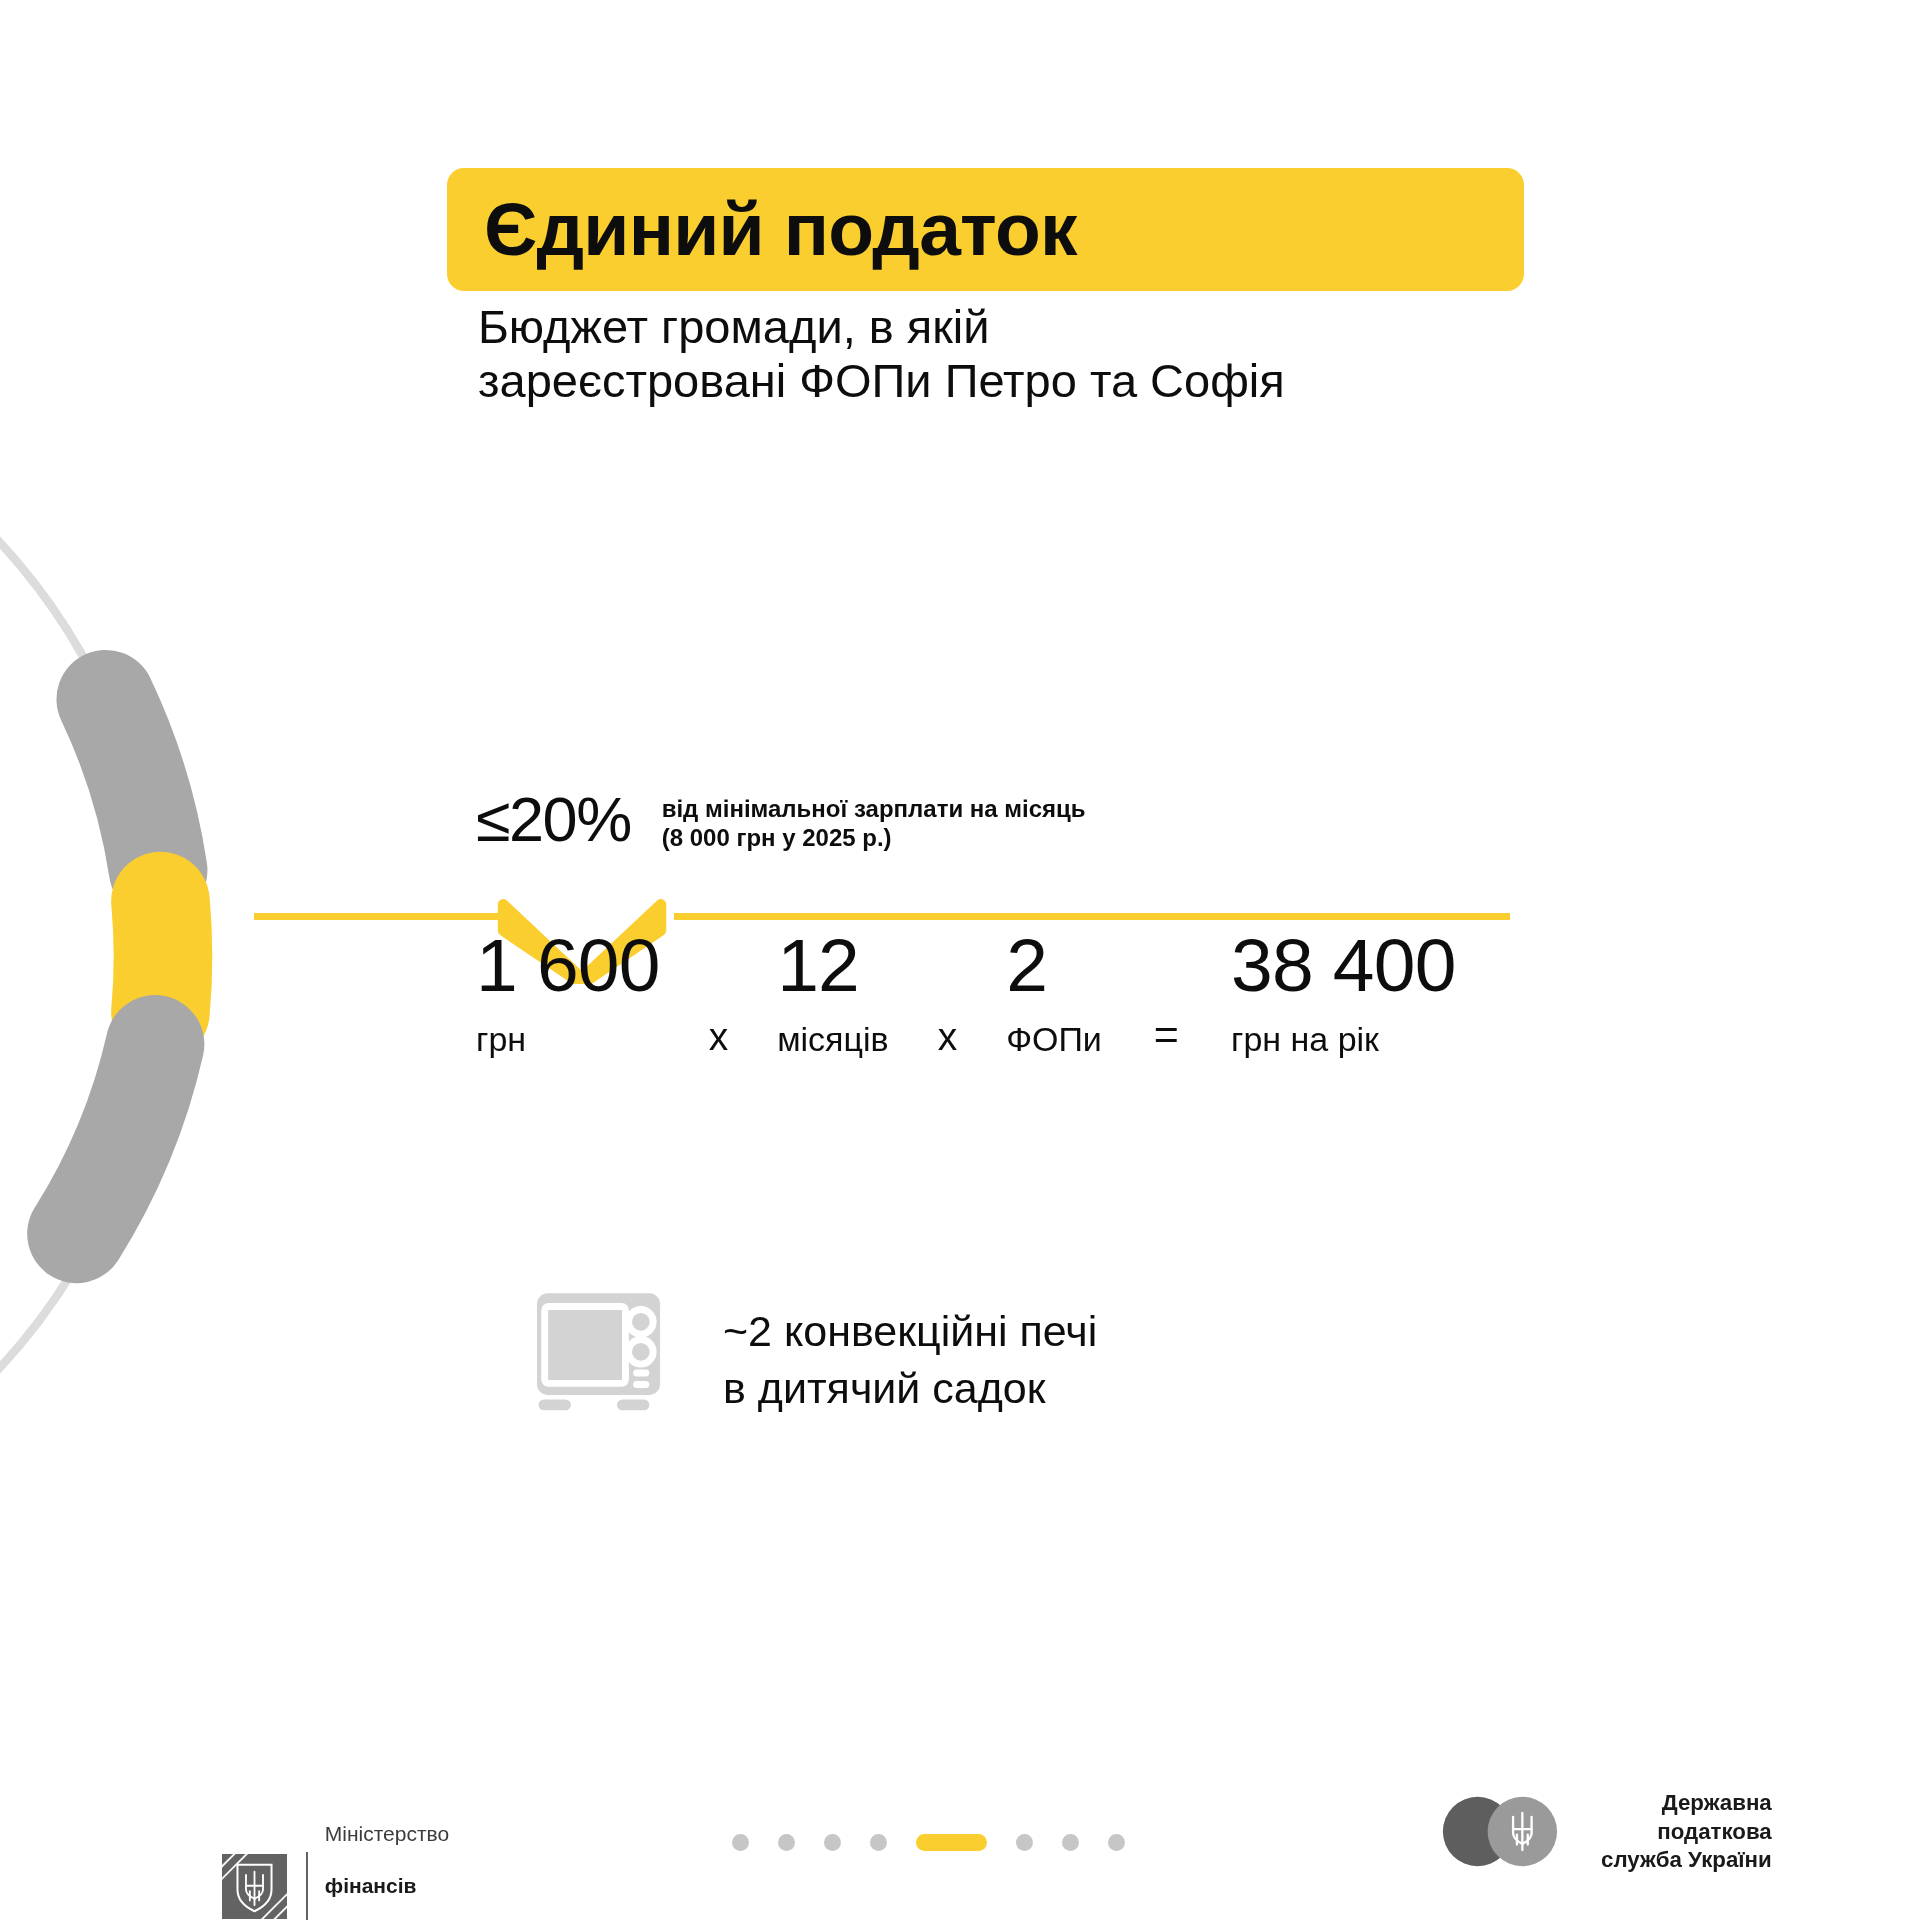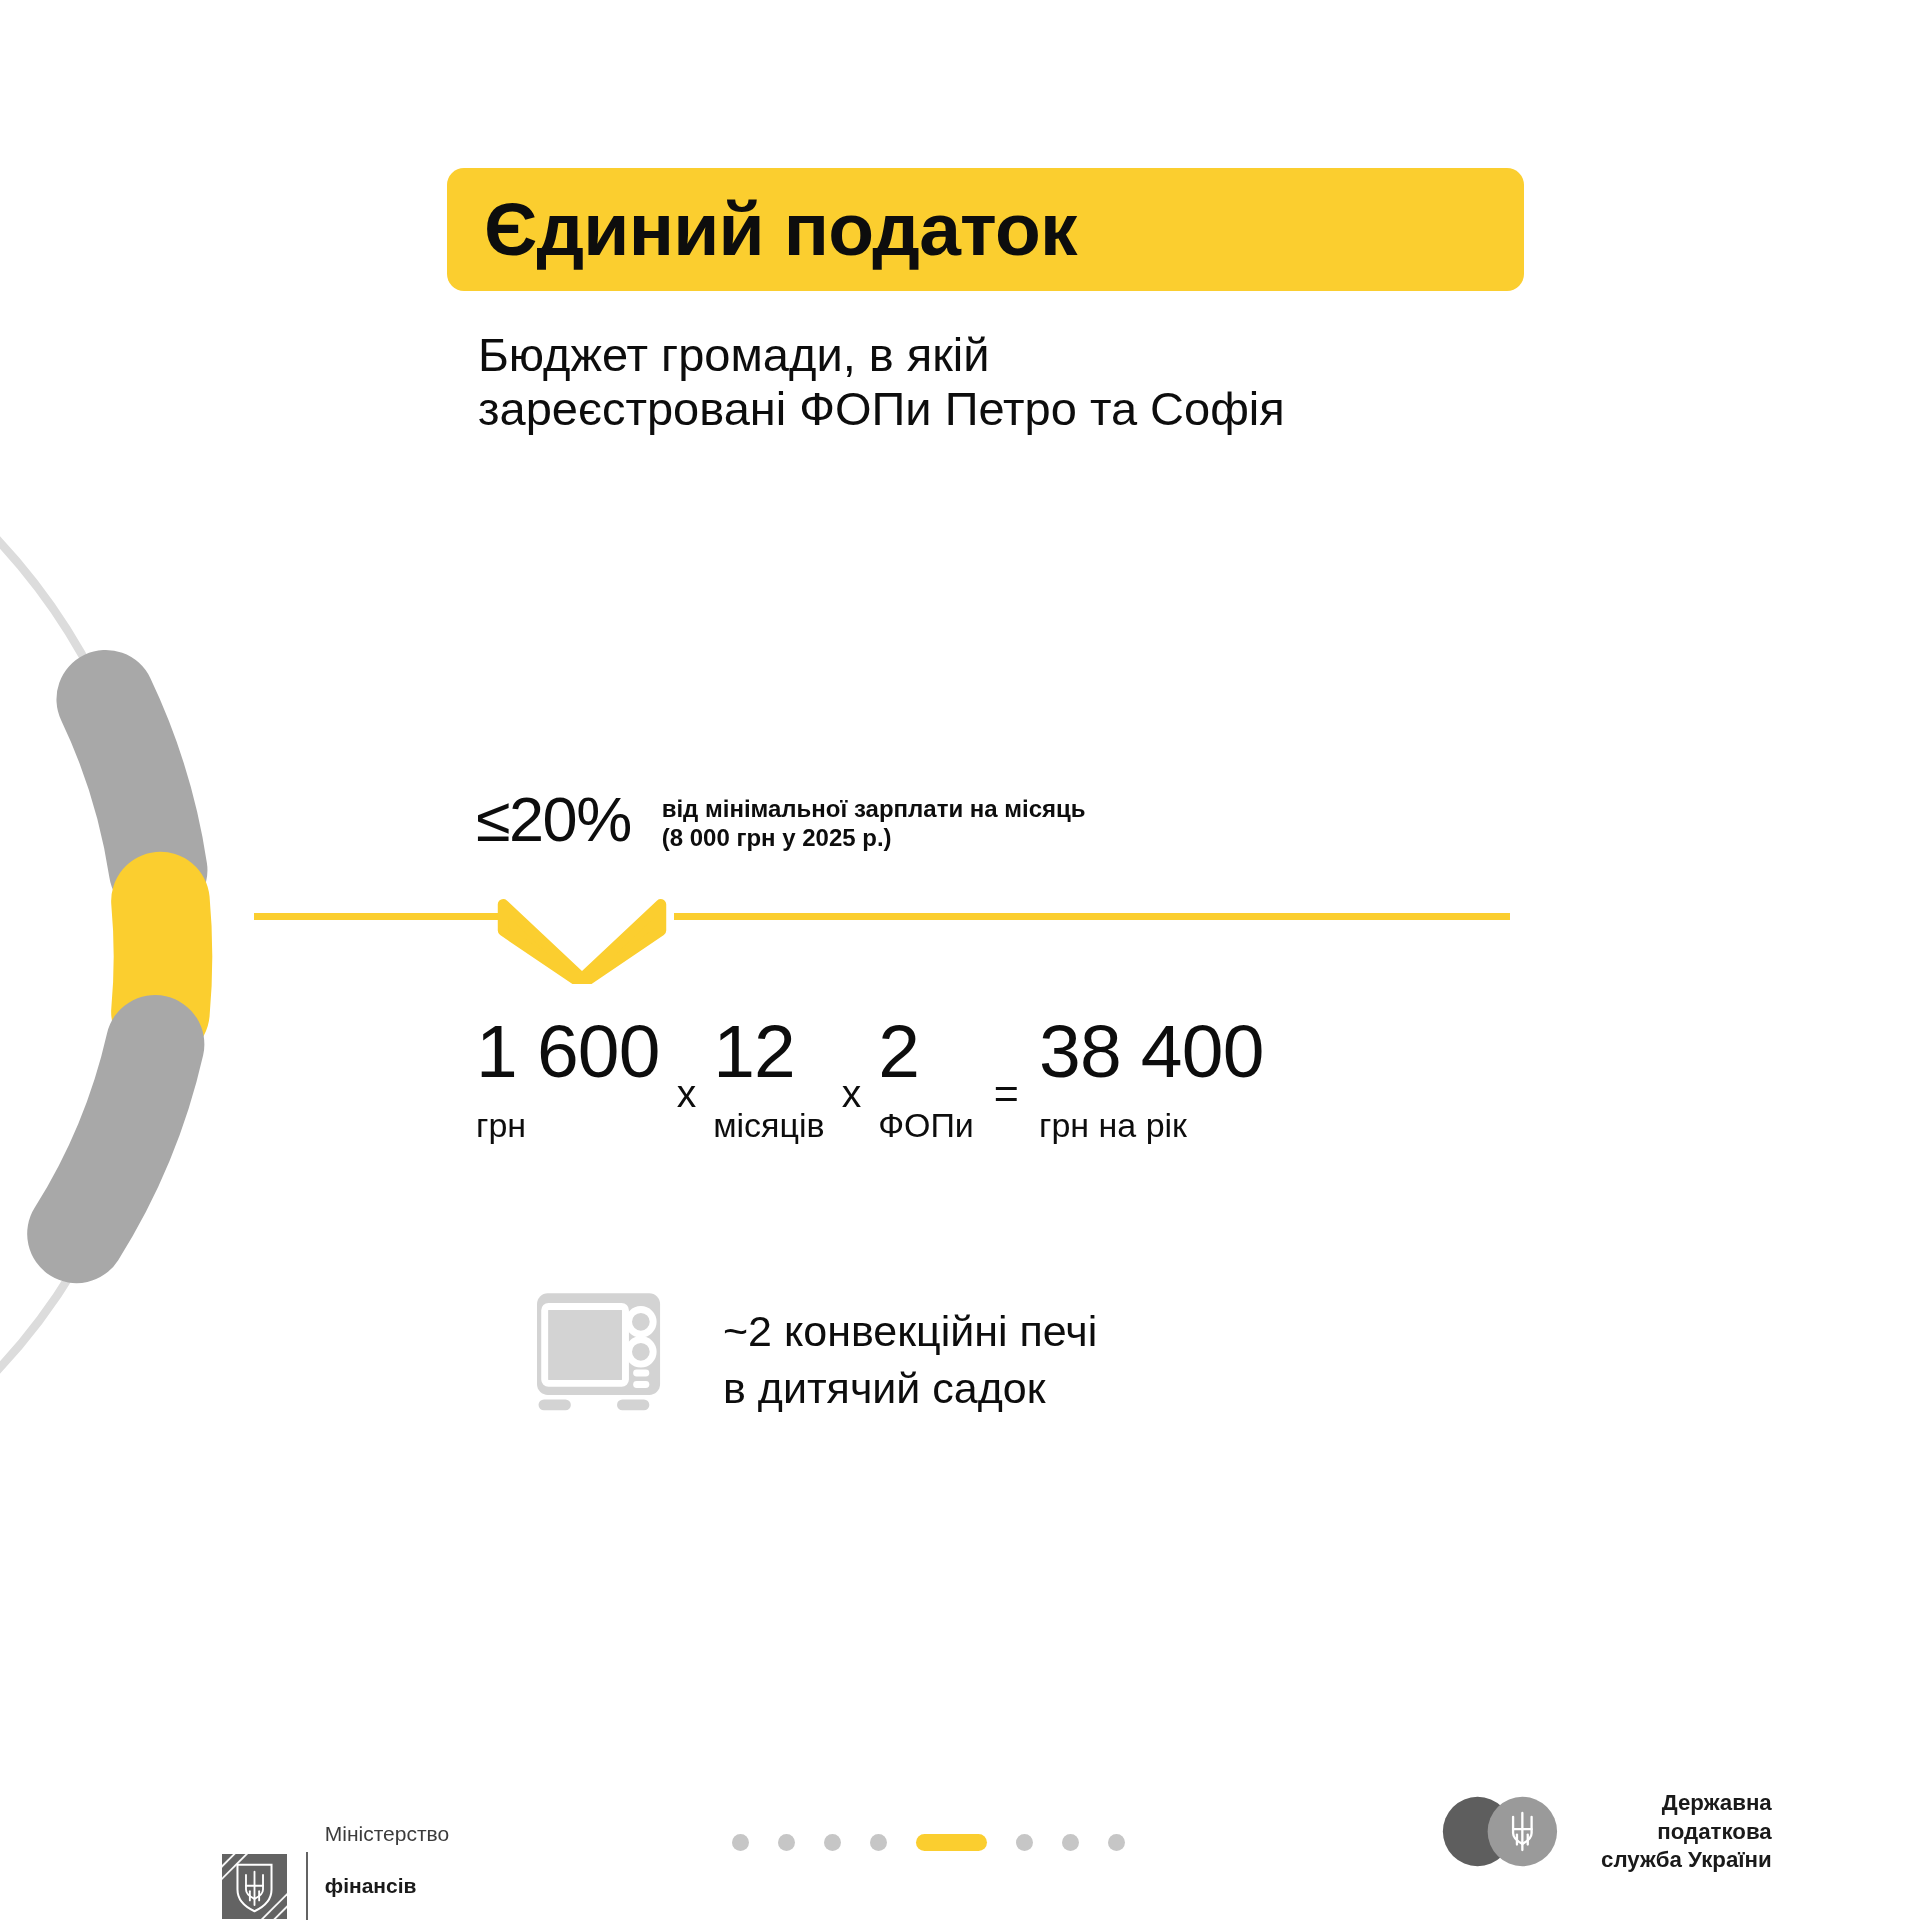--- a/index.html
+++ b/index.html
@@ -48,21 +48,21 @@
     letter-spacing: -0.8px;
     padding-left: 37px;
     line-height: 1;
     white-space: nowrap;
   }
 
   
   #subtitle {
     position: absolute;
     left: 478px;
-    top: 328px;
+    top: 300px;
     width: 1117px;
     font-size: 47px;
     font-weight: 400;
     line-height: 1.15;
     color: #0d0d0d;
   }
 
   
   #percent-row {
     position: absolute;
@@ -111,23 +111,24 @@
     left: 497px;
     top: 895px;
     width: 170px;
     height: 89px;
   }
 
   
   #equation-row {
     position: absolute;
     left: 476px;
-    top: 1014px;
-    display: flex;
-    align-items: center;
+    top: 928px;
+    display: flex;
+    align-items: flex-end;
+    gap: 32px;
   }
   .eq-group { display: flex; flex-direction: column; }
   .eq-num {
     font-size: 75px;
     font-weight: 400;
     line-height: 1;
     color: #0d0d0d;
     letter-spacing: -0.8px;
     white-space: nowrap;
   }

